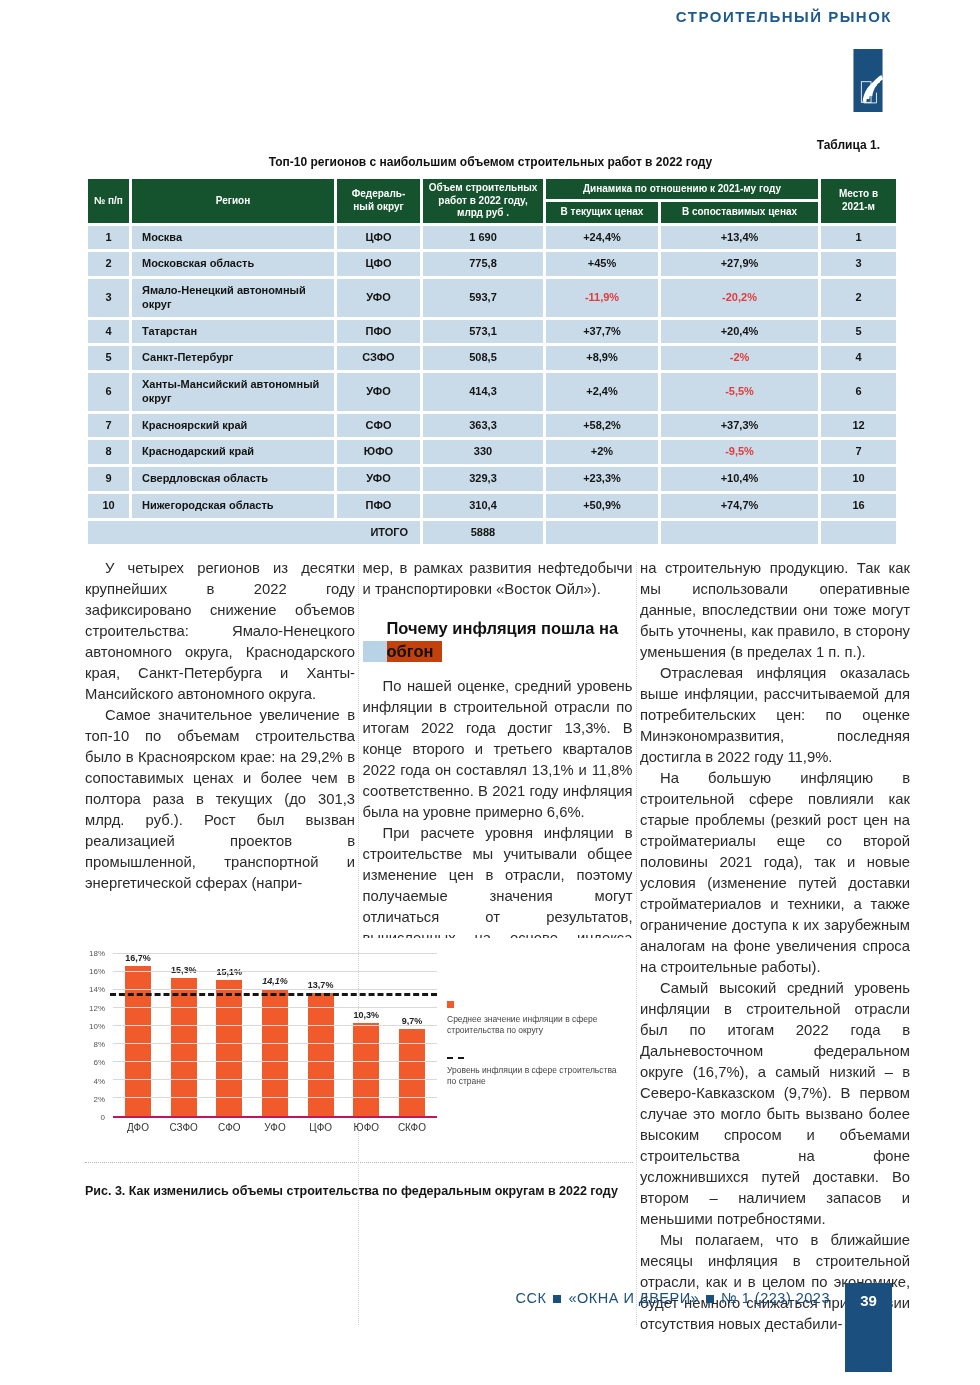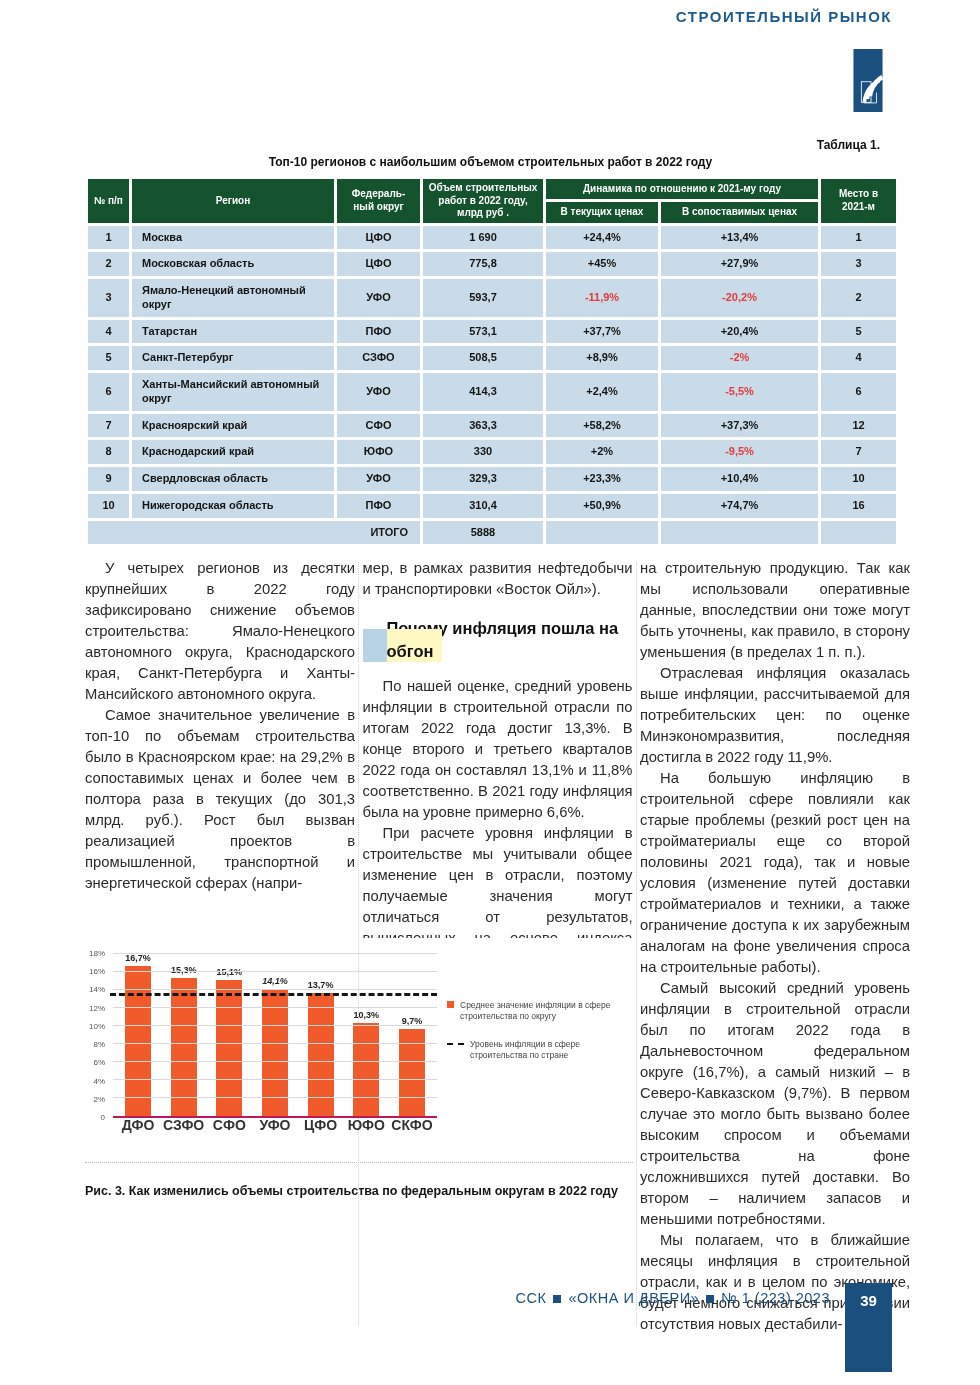--- a/index.html
+++ b/index.html
@@ -38,39 +38,39 @@
   .article { position:absolute; top:558px; left:85px; width:825px; display:grid;
              grid-template-columns:270px 270px 270px; column-gap:7.5px; grid-template-rows:380px auto; }
   .colsep { position:absolute; top:4px; bottom:10px; width:0; border-left:1px dotted #ccd4da; }
   .colsep.s1 { left:273px; } .colsep.s2 { left:551px; }
   .txtcol { font-size:14.8px; line-height:21px; text-align:justify; color:#2a2a2a; overflow:hidden; }
   .col-1 { grid-column:1; grid-row:1; } .col-2 { grid-column:2; grid-row:1; }
   .col-3 { grid-column:3; grid-row:1 / 3; }
   .para { margin:0; }
   .para:not(.noindent) { text-indent:20px; }
   h3.subhead { font-size:16.5px; line-height:23px; margin:17px 0 13px; color:#111; padding-left:24px; font-weight:bold; }
-  h3.subhead .hl { position:relative; background:#fef9c3; padding:13px 9px 2px 0; }
+  h3.subhead .hl { position:relative; background:#c2410c; padding:1px 9px 2px 0; }
   h3.subhead .hl::before { content:""; position:absolute; left:-24px; top:0; bottom:0; width:24px; background:#b9d3e6; }
 
   
   .figure { grid-column:1 / 3; grid-row:2; padding-top:4px; }
   .chart-row { display:flex; }
   .plot-wrap { position:relative; width:356px; height:198px; }
   .plot { position:absolute; left:28px; right:4px; top:12px; bottom:22px; border-bottom:2px solid #be185d; }
   .gridline { position:absolute; left:0; right:0; height:1px; background:#d9d9d9; }
   .y-axis { position:absolute; left:0; top:12px; bottom:22px; width:24px; }
   .ytick { position:absolute; right:4px; font-size:8px; color:#555; text-align:right; }
   .bars { position:absolute; inset:0; display:flex; align-items:flex-end; justify-content:space-between; padding:0 8px; }
   .bar-unit { position:relative; width:34px; height:100%; display:flex; flex-direction:column; justify-content:flex-end; align-items:center; }
   .bar { width:26px; background:#f15b2b; }
   .bar-label { position:absolute; left:50%; transform:translateX(-50%); font-size:9px; font-weight:bold; color:#222; white-space:nowrap; }
-  .x-label { position:absolute; bottom:-17px; left:50%; transform:translateX(-50%); font-size:14px; font-weight:bold; color:#333; }
+  .x-label { position:absolute; bottom:-17px; left:50%; transform:translateX(-50%); font-size:10px; font-weight:normal; color:#333; }
   .refline { position:absolute; left:-3px; right:0; border-top:3px dashed #161616; }
   .legend { width:186px; padding:58px 0 0 6px; font-size:8.5px; line-height:1.35; color:#444; }
-  .legend-item { display:flex; gap:6px; margin-bottom:16px; align-items:flex-start; }
+  .legend-item { display:flex; gap:6px; margin-bottom:16px; align-items:flex-start;flex-direction:column; }
   .sw-bar { flex:0 0 auto; width:7px; height:7px; background:#f15b2b; margin-top:1px; }
   .sw-dash { flex:0 0 auto; width:17px; border-top:2px dashed #161616; margin-top:4px; }
   .fig-divider { border-top:1px dotted #b5b5b5; margin-top:22px; }
   .fig-source { font-size:8.5px; color:#999; margin-top:9px; }
   .fig-caption { font-size:12.5px; font-weight:bold; color:#151515; margin-top:21px; }
 
   
   .footer-line { position:absolute; top:1290px; left:0; width:830px; text-align:right;
                  color:#1b4f7d; font-size:14.5px; letter-spacing:0.5px; }
   .footer-line .sq { display:inline-block; width:8px; height:8px; background:#1b4f7d; margin:0 7px; }

